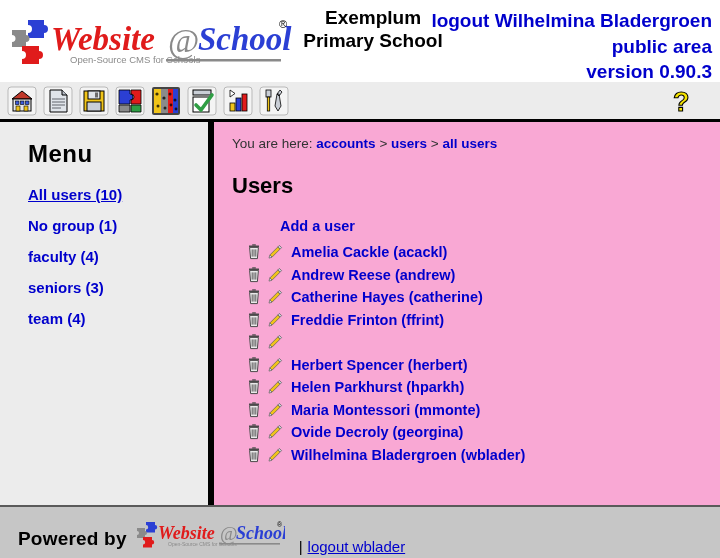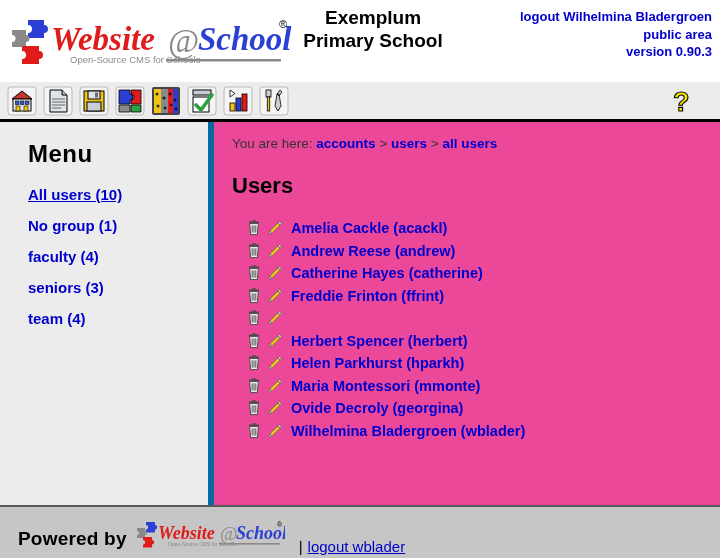--- a/index.html
+++ b/index.html
@@ -46,21 +46,21 @@
     font-weight: bold;
     color: #000000;
     line-height: 1.22;
     letter-spacing: 0px;
   }
   .header-right {
     position: absolute;
     right: 8px;
     top: 8px;
     text-align: right;
-    font-size: 13px;
+    font-size: 19px;
     font-weight: bold;
     color: #0000cc;
     line-height: 1.35;
   }
   .header-right a {
     color: #0000cc;
     text-decoration: none;
   }
 
   
@@ -90,21 +90,21 @@
   .body-wrap {
     display: flex;
     height: 383px;
     background: #ffffff;
   }
   .sidebar {
     width: 214px;
     background: #ececec;
     box-sizing: border-box;
     padding: 10px 0 0 28px;
-    border-right: 6px solid #0369a1;
+    border-right: 6px solid #000000;
   }
   .menu-title {
     font-size: 24px;
     font-weight: bold;
     color: #000000;
     margin: 8px 0 18px 0;
     letter-spacing: 0.5px;
   }
   .menu-list {
     list-style: none;
@@ -115,21 +115,21 @@
   .menu-list a {
     font-size: 15px;
     font-weight: bold;
     color: #0000cc;
     text-decoration: none;
   }
   .menu-list a.active { text-decoration: underline; }
 
   .content {
     flex: 1;
-    background: #ec4899;
+    background: #f9a8d4;
     padding: 14px 0 0 18px;
     box-sizing: border-box;
   }
   .breadcrumb {
     font-size: 13.5px;
     color: #333333;
     margin-bottom: 22px;
   }
   .breadcrumb .crumb {
     color: #0000cc;
@@ -357,20 +357,23 @@
         <span>You are here:</span>
         <a class="crumb" href="#">accounts</a>
         <span class="sep">&gt;</span>
         <a class="crumb" href="#">users</a>
         <span class="sep">&gt;</span>
         <a class="crumb" href="#">all users</a>
       </div>
 
       <h1 class="page-title">Users</h1>
 
+      <div class="add-user-row">
+        <a class="add-user-link" href="#">Add a user</a>
+      </div>
 
       <ul class="user-list" id="user-list">
           <li class="user-row">
             <svg class="row-icon" viewBox="0 0 16 16">
               <rect x="3" y="1.5" width="10" height="1.6" fill="#4a4a4a"></rect>
               <rect x="6.2" y="0.3" width="3.6" height="1.3" fill="#4a4a4a"></rect>
               <path d="M3.6 3.4 h8.8 l-1 11.2 h-6.8 z" fill="#e9e9e9" stroke="#4a4a4a" stroke-width="1"></path>
               <g stroke="#4a4a4a" stroke-width="0.9">
                 <line x1="6.2" y1="5.4" x2="6.2" y2="12.6"></line>
                 <line x1="8" y1="5.4" x2="8" y2="12.6"></line>

